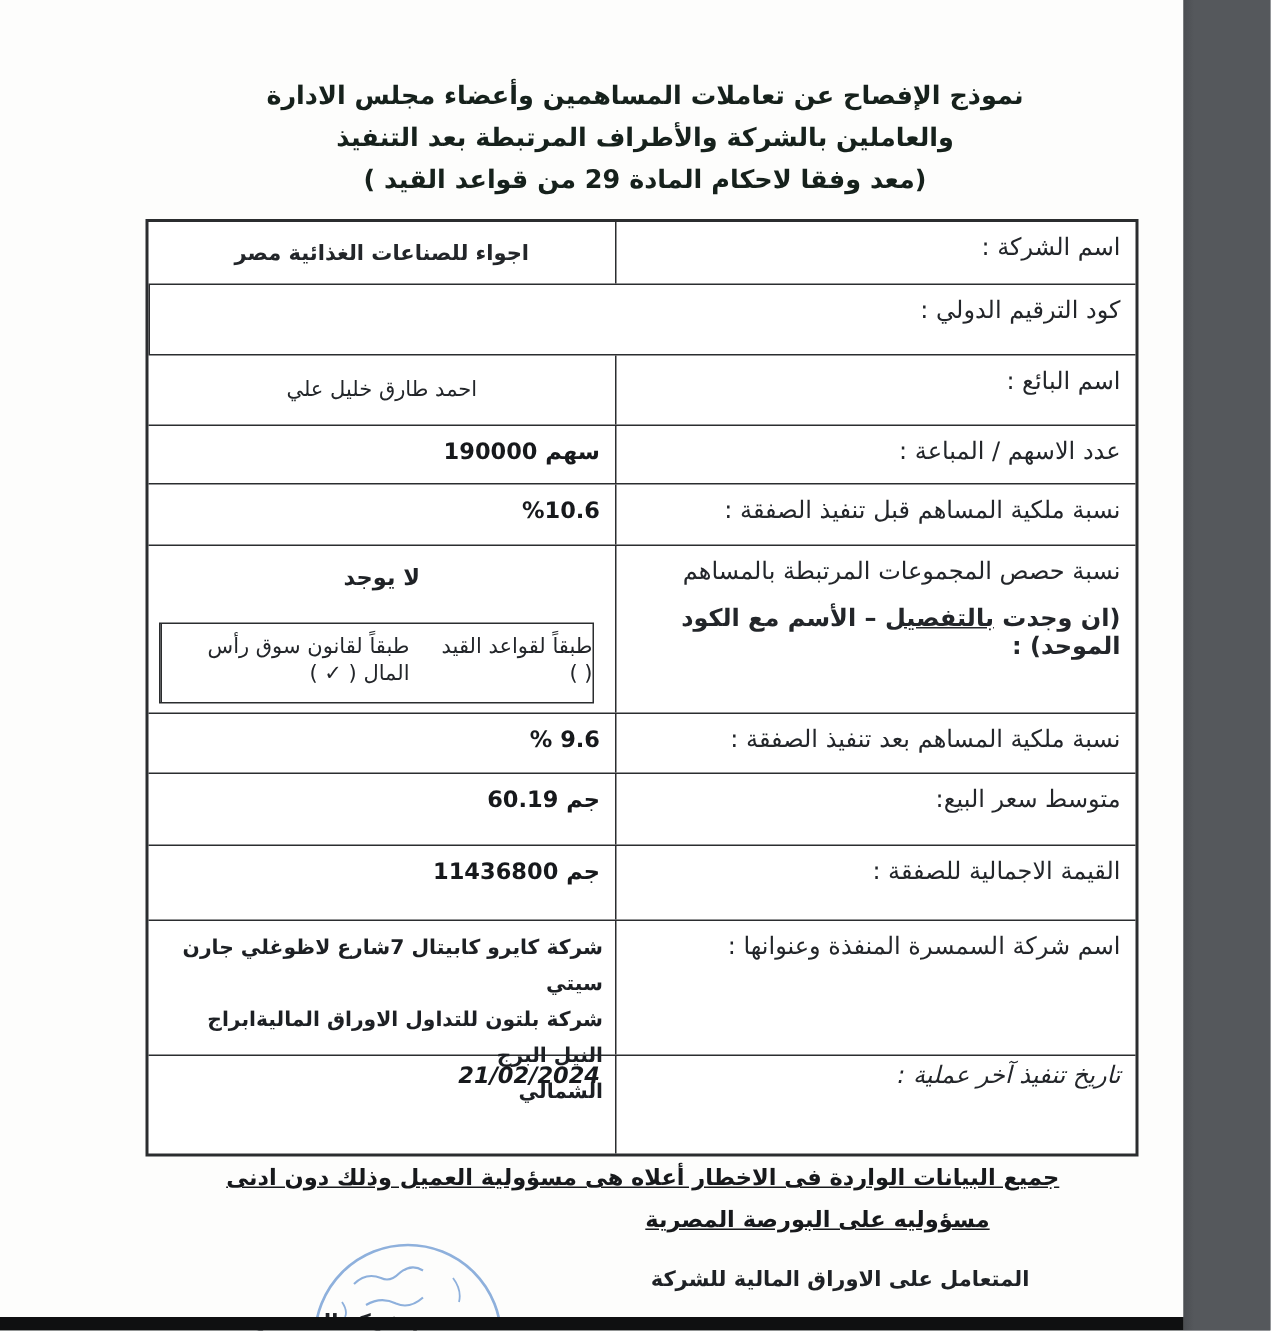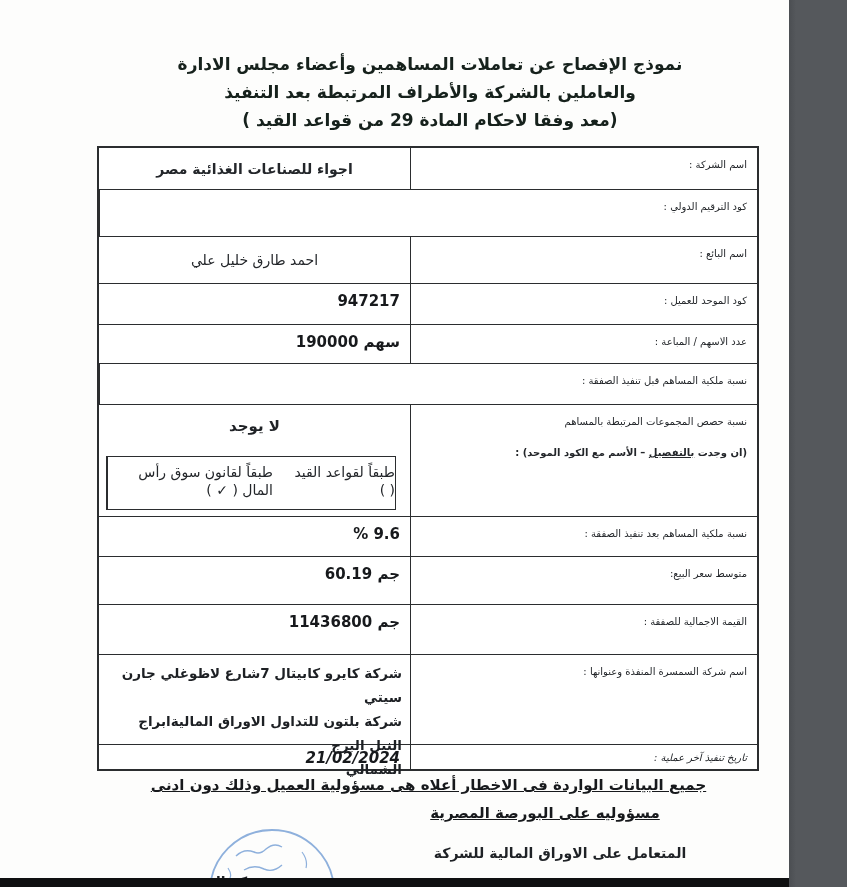--- a/index.html
+++ b/index.html
@@ -32,21 +32,21 @@
     border:2px solid #2b2d2f;box-sizing:border-box;
     display:flex;flex-direction:column;background:#fff;
   }
   .row{display:flex;box-sizing:border-box;border-bottom:1.5px solid #2b2d2f;}
   .row:last-child{border-bottom:none;flex:1;font-style:italic;}
   .cell{box-sizing:border-box;}
   .value-cell{width:311px;position:relative;}
   .label-cell{
     flex:1;border-left:1.5px solid #2b2d2f;
     direction:rtl;text-align:right;
-    padding:7px 10px 0 4px;font-size:10px;line-height:19px;color:#23262a;
+    padding:7px 10px 0 4px;font-size:16px;line-height:19px;color:#23262a;
   }
   .v-ar-center{
     display:flex;align-items:center;justify-content:center;height:100%;
     direction:rtl;font-size:14px;font-weight:600;color:#23262a;
   }
   .v-code{
     display:flex;align-items:center;justify-content:center;height:100%;
     font-size:19px;font-weight:bold;letter-spacing:.5px;color:#17191c;
   }
   .v-num{
@@ -122,35 +122,32 @@
     <div class="cell label-cell">كود الترقيم الدولي :</div>
   </div>
 
   <div class="row" style="height:47px">
     <div class="cell value-cell">
         <div class="v-ar-center" style="font-weight:normal">احمد طارق خليل علي</div>
       </div>
     <div class="cell label-cell">اسم   البائع :</div>
   </div>
 
+
+  <div class="row" style="height:39px">
+    <div class="cell value-cell">
+        <div class="v-num">190000 سهم</div>
+      </div>
+    <div class="cell label-cell">عدد الاسهم / المباعة :</div>
+  </div>
+
   <div class="row" style="height:41px">
     <div class="cell value-cell">
-        <div class="v-num">947217</div>
-      </div>
-    <div class="cell label-cell">كود الموحد للعميل :</div>
-  </div>
-
-  <div class="row" style="height:39px">
-    <div class="cell value-cell">
-        <div class="v-num">190000 سهم</div>
-      </div>
-    <div class="cell label-cell">عدد الاسهم / المباعة :</div>
-  </div>
-
-  <div class="row" style="height:41px">
+        <div class="v-num">%10.6</div>
+      </div>
     <div class="cell label-cell">نسبة ملكية المساهم قبل تنفيذ الصفقة :</div>
   </div>
 
   <div class="row" style="height:112px">
     <div class="cell value-cell">
       <div class="none-value">لا يوجد</div>
       <div class="check-box">
         <div class="check-cell left">
           <div>طبقاً لقانون سوق رأس</div>
           <div>المال ( ✓ )</div>

